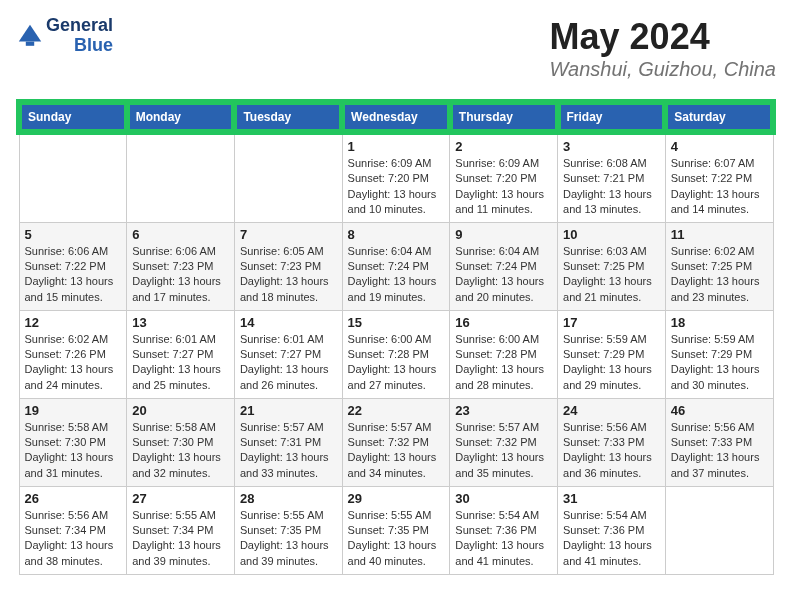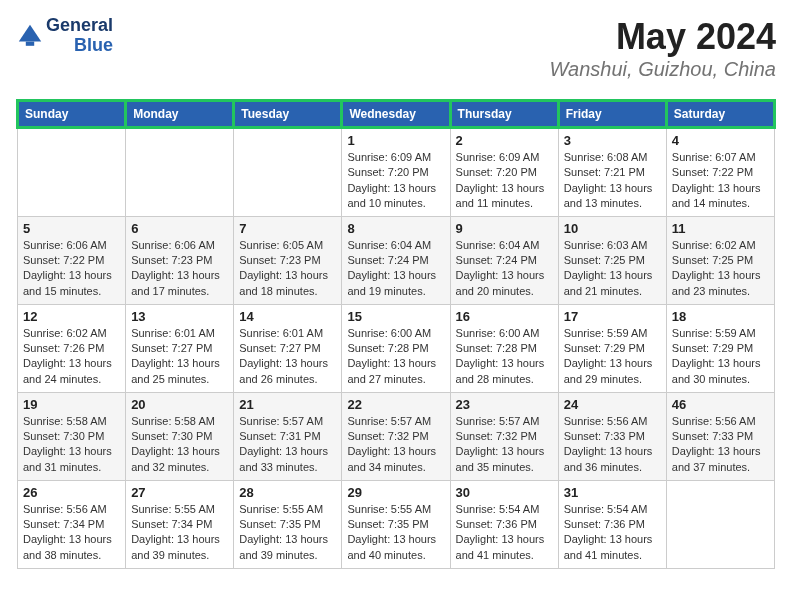--- a/index.html
+++ b/index.html
@@ -19,21 +19,20 @@
     .logo {
       display: flex;
       align-items: center;
     }
     .logo-icon {
       width: 28px;
       height: 28px;
       margin-right: 2px;
     }
     .title-block {
-      text-align: right;
     }
     .month-title {
       font-size: 36px;
       font-weight: bold;
       color: #222;
     }
     .location-title {
       font-size: 20px;
       color: #737373;
       font-style: italic;
@@ -43,21 +42,21 @@
       border-collapse: collapse;
       table-layout: fixed;
     }
     .calendar-table thead tr th {
       background-color: #2962b0;
       color: #fff;
       font-size: 12px;
       font-weight: bold;
       text-align: left;
       padding: 5px 6px;
-      border: 3px solid #22c55e;
+      border: 6px solid #22c55e;
     }
     .calendar-table tbody tr td {
       border: 1px solid #ccc;
       vertical-align: top;
       padding: 4px 5px;
       height: 88px;
       font-size: 10px;
       color: #333;
       background: #fff;
     }

